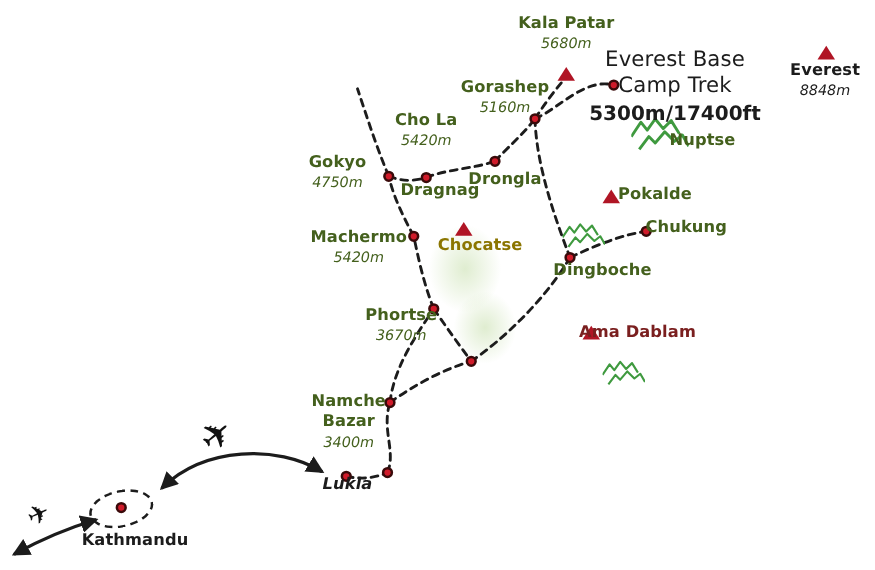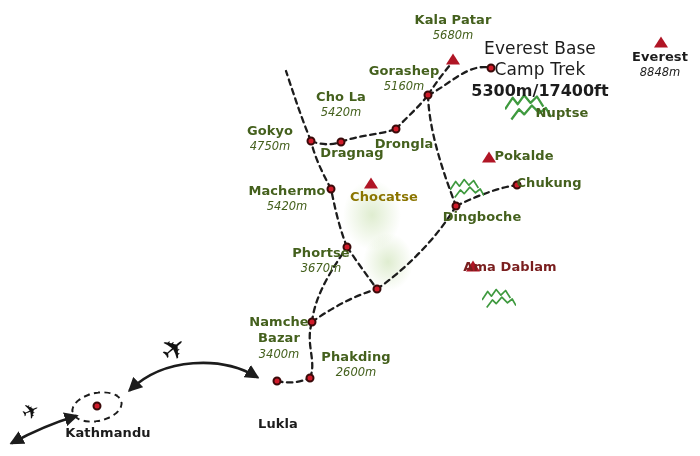--- a/index.html
+++ b/index.html
@@ -155,18 +155,17 @@
       <div class="label c-green" style="left: 562px; top: 113px;"><div class="name">Nuptse</div></div>
       <div class="label c-green" style="left: 524px; top: 156px;"><div class="name">Pokalde</div></div>
       <div class="label c-green" style="left: 287px; top: 198px;"><div class="name">Machermo</div><div class="elev">5420m</div></div>
       <div class="label c-olive" style="left: 384px; top: 197px;"><div class="name">Chocatse</div></div>
       <div class="label c-green" style="left: 549px; top: 183px;"><div class="name">Chukung</div></div>
       <div class="label c-green" style="left: 482px; top: 217px;"><div class="name">Dingboche</div></div>
       <div class="label c-green" style="left: 321px; top: 260px;"><div class="name">Phortse</div><div class="elev">3670m</div></div>
       <div class="label c-maroon" style="left: 510px; top: 267px;"><div class="name">Ama Dablam</div></div>
       <div class="label c-green" style="left: 279px; top: 318px; margin-top: 19px;"><div class="name">Namche
 Bazar</div><div class="elev">3400m</div></div>
-      <div class="label c-green" style="left: 356px; top: 364px;"><div class="name">Phakding</div><div class="elev">2600m</div></div>
-      <div class="label c-black" style="left: 278px; top: 424px;"><div class="name">Lukla</div></div>
+      <div class="label c-black" style="left: 278px; top: 388px; font-style: italic;"><div class="name">Lukla</div></div>
       <div class="label c-black" style="left: 108px; top: 433px;"><div class="name">Kathmandu</div></div>
     </div>
 
 </div>
 
 </body></html>

